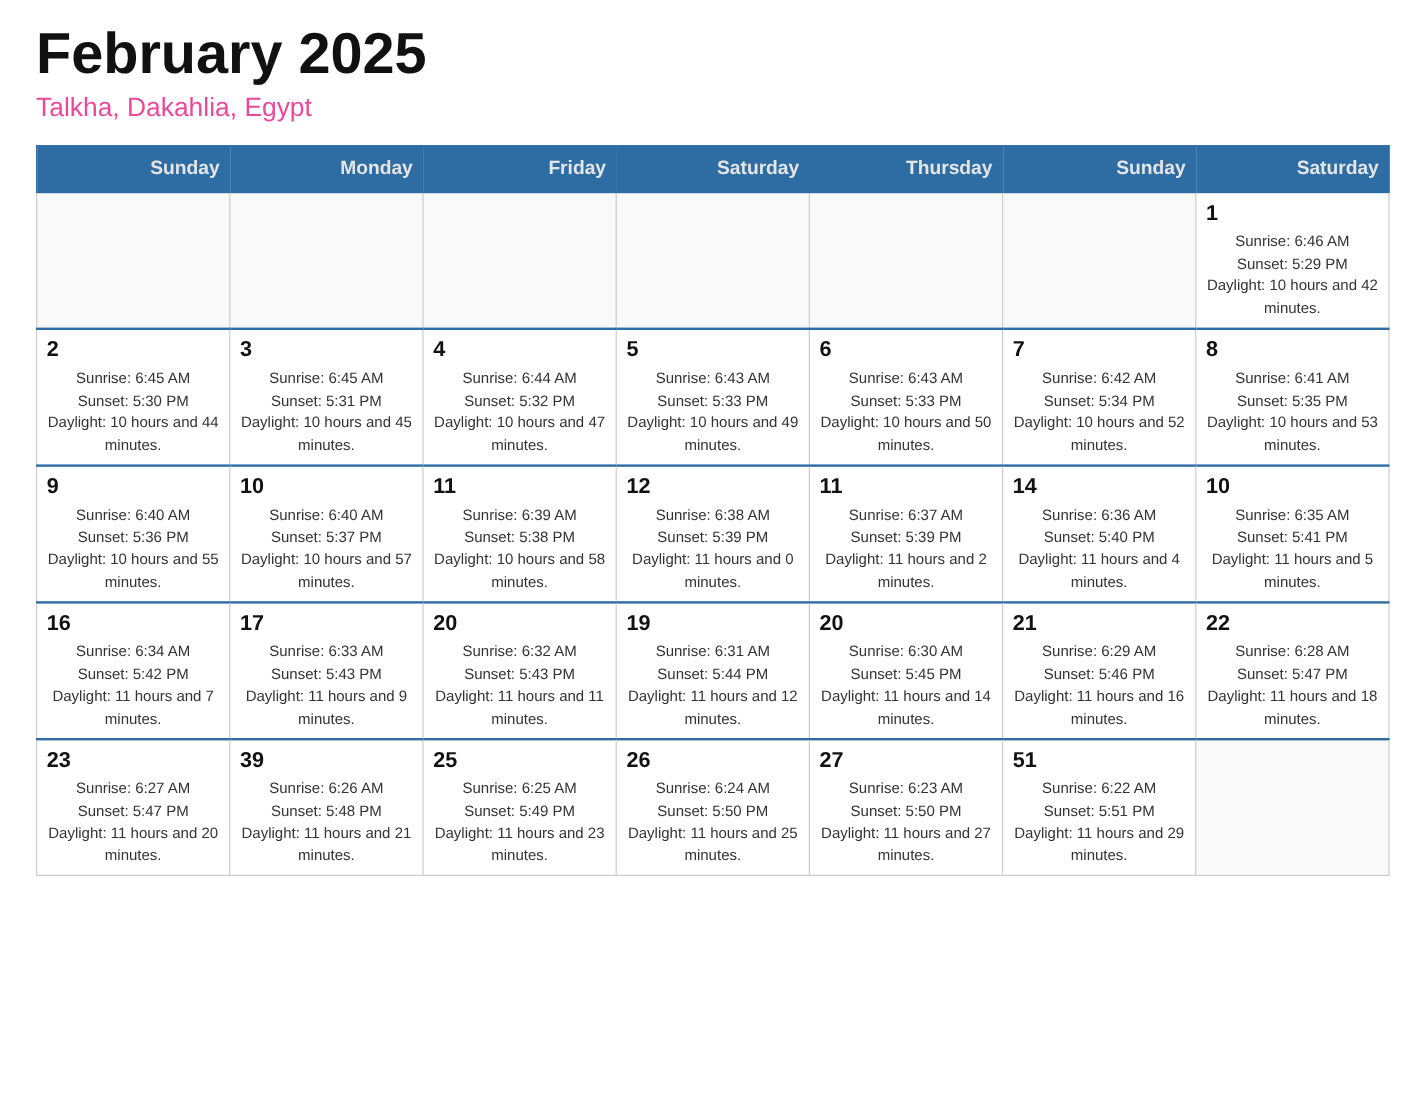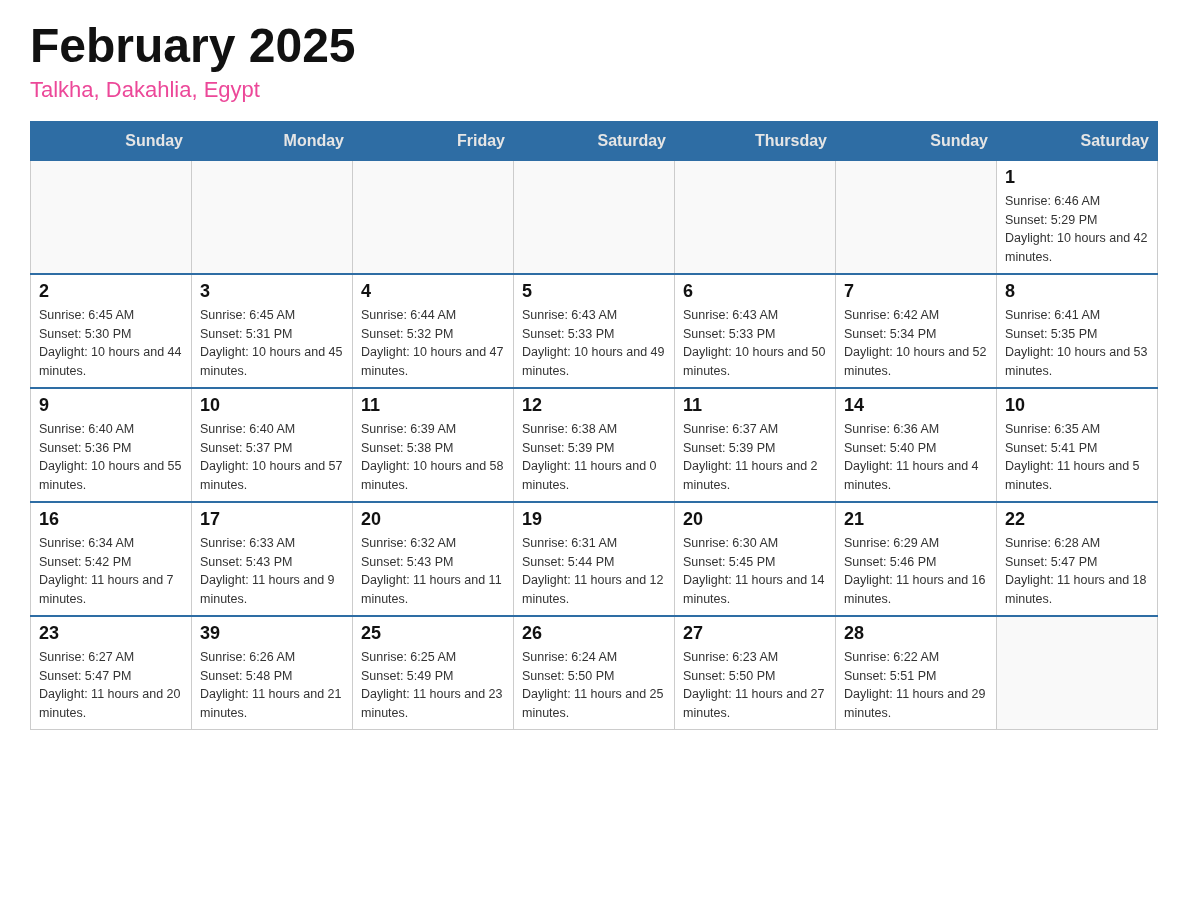--- a/index.html
+++ b/index.html
@@ -88,20 +88,21 @@
       font-size: 18px;
       font-weight: bold;
       color: #111;
       display: block;
       margin-bottom: 4px;
     }
     .day-info {
       font-size: 12.5px;
       line-height: 1.5;
       color: #333;
+      text-align: center;
     }
     .empty-cell {
       background: #f9f9f9;
     }
     .row-top td {
       border-top: 2px solid #2e6da4;
     }
   </style>
 </head>
 <body>
@@ -243,19 +244,19 @@
         </td>
         <td>
           <span class="day-number">26</span>
           <div class="day-info">Sunrise: 6:24 AM<br>Sunset: 5:50 PM<br>Daylight: 11 hours and 25 minutes.</div>
         </td>
         <td>
           <span class="day-number">27</span>
           <div class="day-info">Sunrise: 6:23 AM<br>Sunset: 5:50 PM<br>Daylight: 11 hours and 27 minutes.</div>
         </td>
         <td>
-          <span class="day-number">28</span>
+          <span class="day-number">51</span>
           <div class="day-info">Sunrise: 6:22 AM<br>Sunset: 5:51 PM<br>Daylight: 11 hours and 29 minutes.</div>
         </td>
         <td class="empty-cell"></td>
       </tr>
     </tbody>
 </table>
 
 </body></html>

